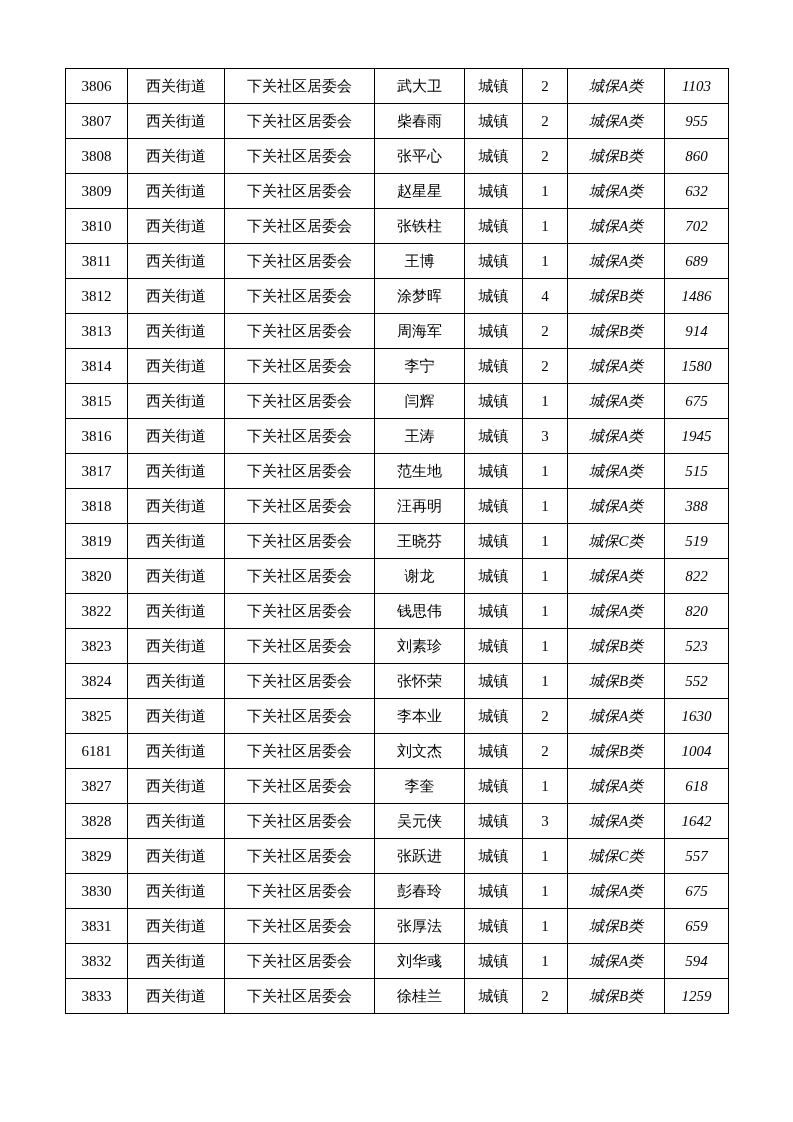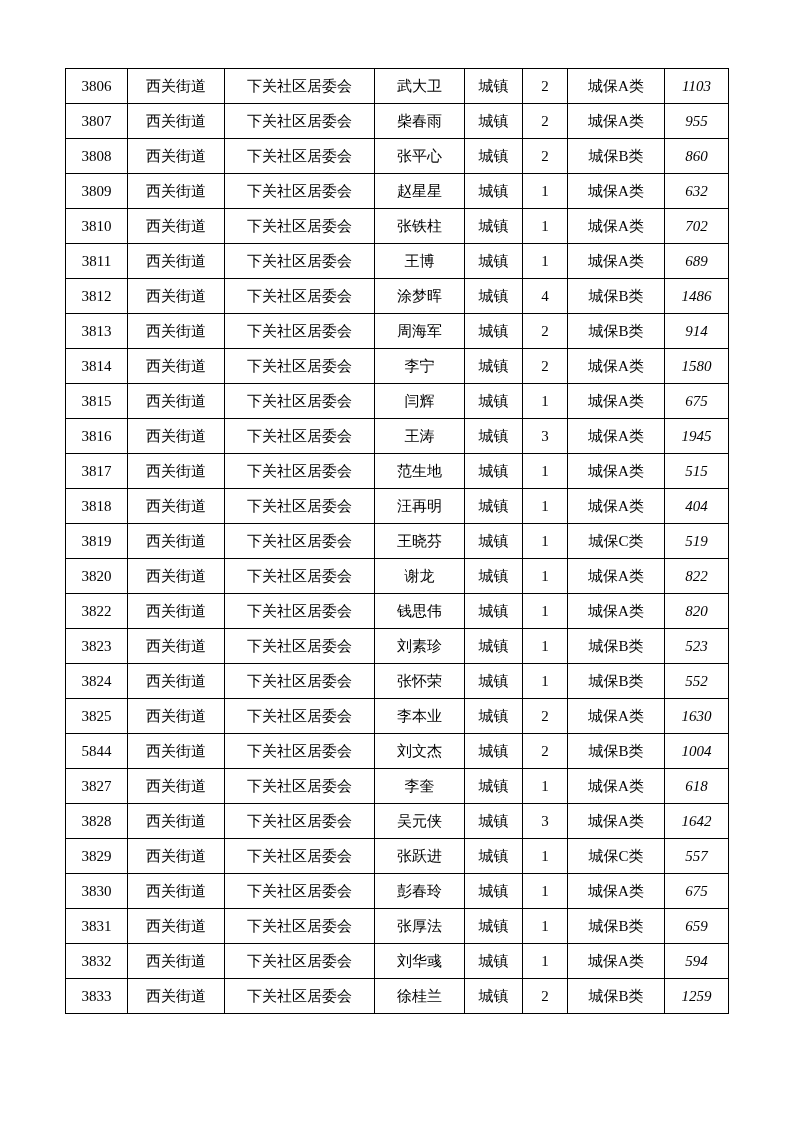--- a/index.html
+++ b/index.html
@@ -45,21 +45,21 @@
   col.c-num   { width: 45px; }
   col.c-cat   { width: 97px; }
   col.c-amt   { width: 64px; }
 
   td.cell-seq   { font-size: 15px; }
   td.cell-street{ font-size: 15px; font-family: Liberation Serif, serif; }
   td.cell-comm  { font-size: 15px; }
   td.cell-name  { font-size: 15px; }
   td.cell-type  { font-size: 15px; }
   td.cell-num   { font-size: 14px; }
-  td.cell-cat   { font-size: 14px; }
+  td.cell-cat   { font-size: 14px; font-style: italic; }
   td.cell-amt   { font-size: 15px; font-style: italic; }
 </style>
 </head>
 <body>
 
 <div class="page">
   <table class="data-table">
     <colgroup>
       <col class="c-seq">
         <col class="c-street">
@@ -192,21 +192,21 @@
           <td class="cell-amt">515</td>
         </tr>
         <tr>
           <td class="cell-seq">3818</td>
           <td class="cell-street">西关街道</td>
           <td class="cell-comm">下关社区居委会</td>
           <td class="cell-name">汪再明</td>
           <td class="cell-type">城镇</td>
           <td class="cell-num">1</td>
           <td class="cell-cat">城保A类</td>
-          <td class="cell-amt">404</td>
+          <td class="cell-amt">388</td>
         </tr>
         <tr>
           <td class="cell-seq">3819</td>
           <td class="cell-street">西关街道</td>
           <td class="cell-comm">下关社区居委会</td>
           <td class="cell-name">王晓芬</td>
           <td class="cell-type">城镇</td>
           <td class="cell-num">1</td>
           <td class="cell-cat">城保C类</td>
           <td class="cell-amt">519</td>
@@ -255,21 +255,21 @@
           <td class="cell-seq">3825</td>
           <td class="cell-street">西关街道</td>
           <td class="cell-comm">下关社区居委会</td>
           <td class="cell-name">李本业</td>
           <td class="cell-type">城镇</td>
           <td class="cell-num">2</td>
           <td class="cell-cat">城保A类</td>
           <td class="cell-amt">1630</td>
         </tr>
         <tr>
-          <td class="cell-seq">5844</td>
+          <td class="cell-seq">6181</td>
           <td class="cell-street">西关街道</td>
           <td class="cell-comm">下关社区居委会</td>
           <td class="cell-name">刘文杰</td>
           <td class="cell-type">城镇</td>
           <td class="cell-num">2</td>
           <td class="cell-cat">城保B类</td>
           <td class="cell-amt">1004</td>
         </tr>
         <tr>
           <td class="cell-seq">3827</td>

